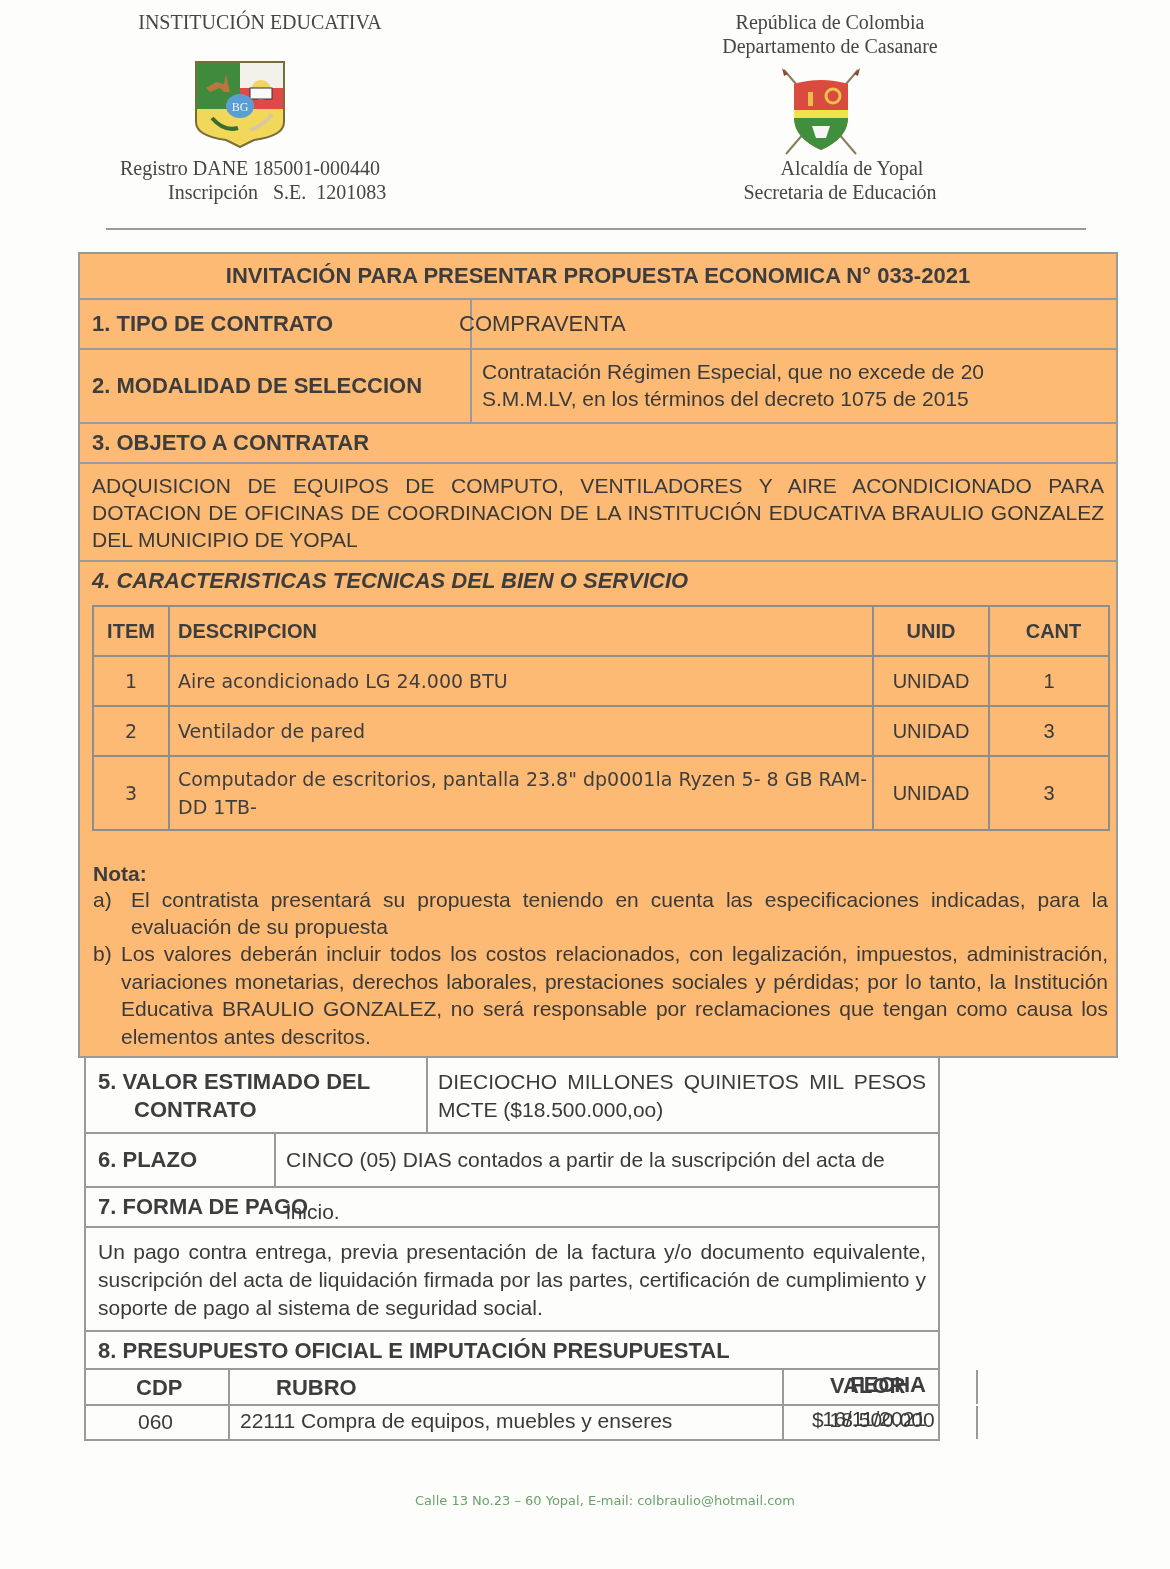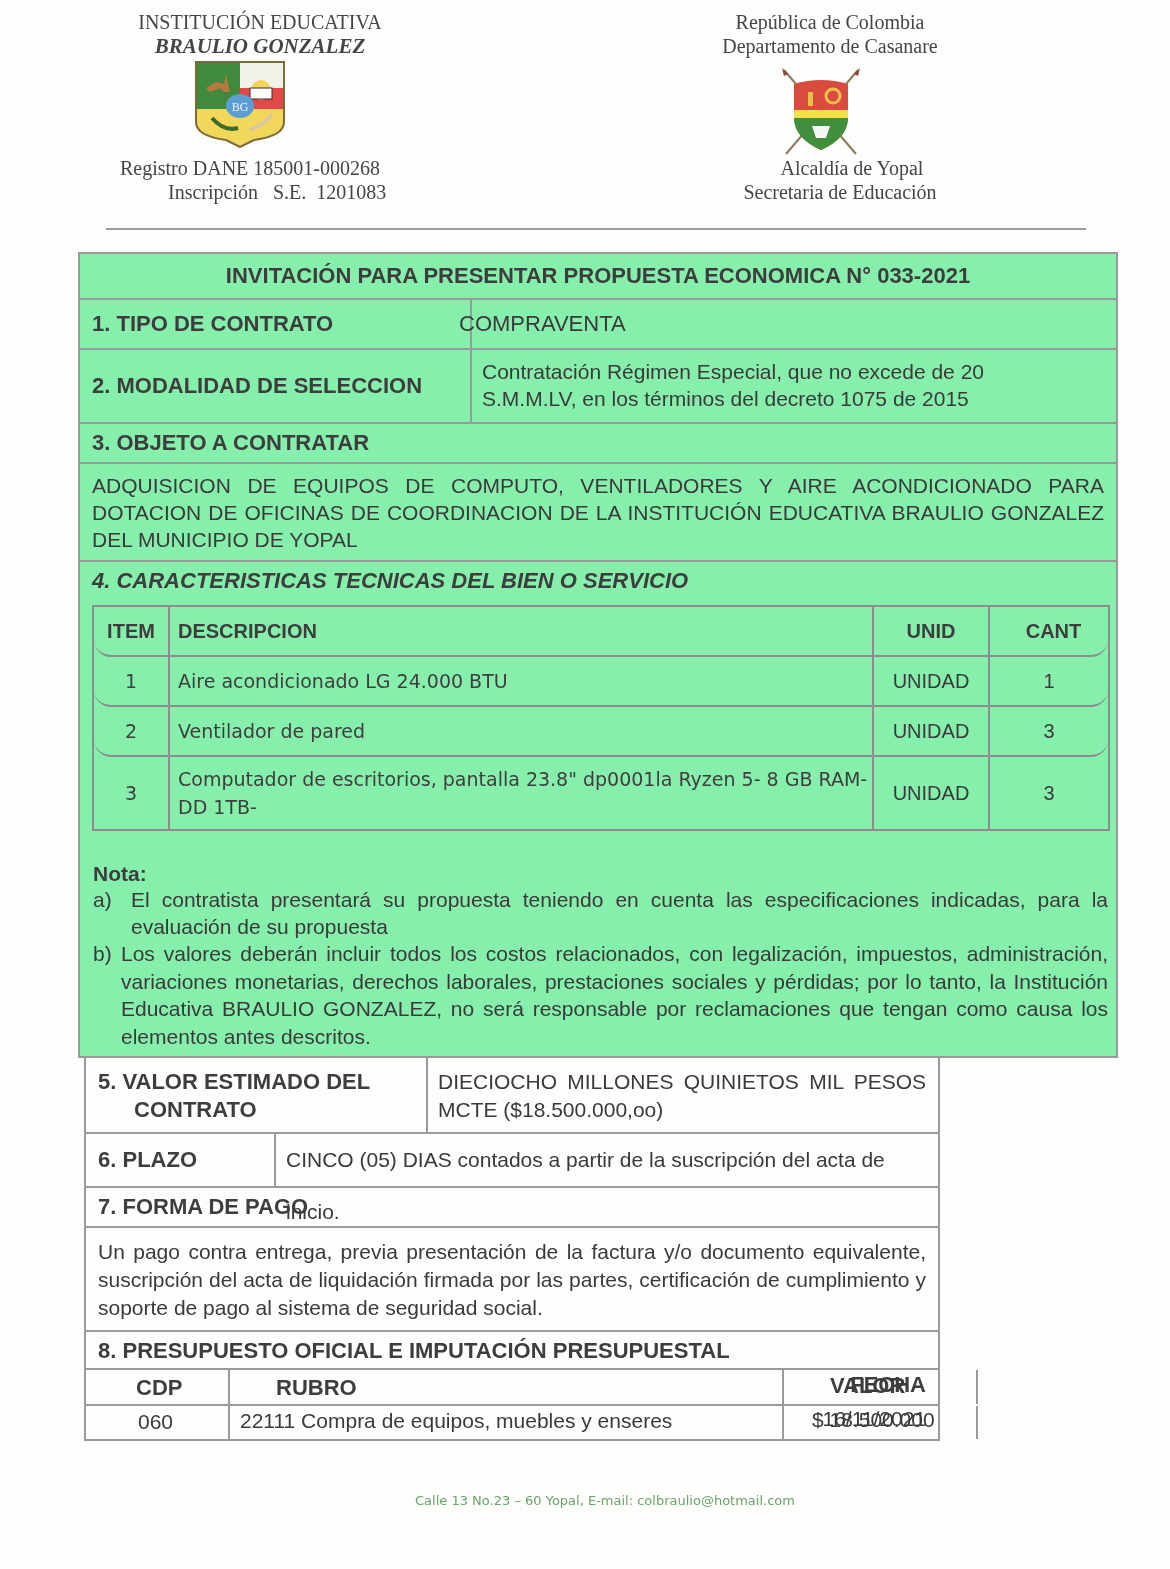--- a/index.html
+++ b/index.html
@@ -16,64 +16,63 @@
   .logo-left { position: absolute; left: 194px; top: 60px; width: 92px; height: 88px; }
   .logo-right { position: absolute; left: 778px; top: 66px; width: 86px; height: 92px; }
   .reg-block { position: absolute; left: 100px; top: 156px; width: 330px; font-size: 20px; line-height: 24px; color: #454545; }
   .reg-block .l1 { padding-left: 20px; }
   .reg-block .l2 { padding-left: 68px; }
   .alc-block { position: absolute; left: 700px; top: 156px; width: 280px; text-align: center; font-size: 20px; line-height: 24px; color: #454545; }
   .alc-block .l1 { padding-left: 24px; }
   .hr { position: absolute; left: 106px; top: 228px; width: 980px; height: 2px; background: #9b9b9b; }
 
   
-  .box { position: absolute; border: 2px solid #9a9a9a; background: #86efac; }
+  .box { position: absolute; border: 2px solid #9a9a9a; background: #fdba74; }
   .row { position: absolute; left: 0; right: 0; border-bottom: 2px solid #9a9a9a; }
   .cell { position: absolute; top: 0; bottom: 0; }
   .vline { position: absolute; top: 0; bottom: 0; width: 2px; background: #9a9a9a; }
   .h-bold { font-weight: bold; color: #3d3d3d; }
   .t22 { font-size: 22px; }
   .t21 { font-size: 21px; }
   .center { text-align: center; }
   .justify { text-align: justify; text-align-last: left; }
 
   
   .items { position: absolute; left: 92px; top: 605px; width: 1018px; height: 226px; border: 2px solid #8d8d8d; }
-  .items .ir { position: absolute; left: 0; right: 0; border-bottom: 2px solid #8d8d8d; border-radius: 17px; }
+  .items .ir { position: absolute; left: 0; right: 0; border-bottom: 2px solid #8d8d8d; }
   .items .ir:last-child { border-bottom: none; }
   .items .ic { position: absolute; top: 0; bottom: 0; display: flex; align-items: center; }
   .items .iv { position: absolute; top: 0; bottom: 0; width: 2px; background: #8d8d8d; }
   .desc { font-family: "DejaVu Sans", sans-serif; font-size: 19px; color: #3e3e3e; line-height: 28px; }
 
   .footer { position: absolute; left: 380px; top: 1493px; width: 450px; text-align: center; font-family: "DejaVu Sans", sans-serif; font-size: 13px; color: #6aa36a; }
 </style>
 </head>
 <body>
 
 <div class="hdr-left serif">
   <div class="hdr-line">INSTITUCIÓN EDUCATIVA</div>
-  <div class="hdr-line hdr-bold-italic">BRAULIO GONZALEZ</div>
 </div>
 
 <svg class="logo-left" viewBox="0 0 92 88">
   <path d="M2 2 H90 V62 Q90 76 60 80 L46 87 L32 80 Q2 76 2 62 Z" fill="#f2d85a" stroke="#7a6b3a" stroke-width="2"></path>
   <rect x="3" y="3" width="43" height="46" fill="#3f8a3c"></rect>
   <rect x="46" y="3" width="43" height="46" fill="#f1f1ea"></rect>
   <path d="M46 28 H89 V49 H46 Z" fill="#e24848"></path>
   <circle cx="67" cy="30" r="10" fill="#f4d45a"></circle>
   <rect x="56" y="28" width="22" height="11" fill="#fafafa" stroke="#333" stroke-width="1"></rect>
   <path d="M12 28 L22 22 L30 24 L32 14 L34 24 L36 32 L30 32 L26 28 L16 32 Z" fill="#b8773f"></path>
   <ellipse cx="46" cy="46" rx="14" ry="12" fill="#5b9ed6"></ellipse>
   <text x="46" y="51" text-anchor="middle" font-size="12" fill="#f3f3f3" font-family="Liberation Serif, serif">BG</text>
   <path d="M18 58 Q30 72 44 68" stroke="#3a6b2f" stroke-width="4" fill="none"></path>
   <path d="M56 70 Q72 64 78 54" stroke="#d9c7a0" stroke-width="4" fill="none"></path>
 </svg>
 
 <div class="reg-block serif">
-  <div class="l1">Registro DANE 185001-000268</div>
+  <div class="l1">Registro DANE 185001-000440</div>
   <div class="l2" style="white-space:pre">Inscripción   S.E.  1201083</div>
 </div>
 
 <div class="hdr-right serif">
   <div class="hdr-line">República de Colombia</div>
   <div class="hdr-line">Departamento de Casanare</div>
 </div>
 
 <svg class="logo-right" viewBox="0 0 86 92">
   <line x1="6" y1="4" x2="78" y2="88" stroke="#8a7b5a" stroke-width="2"></line>

